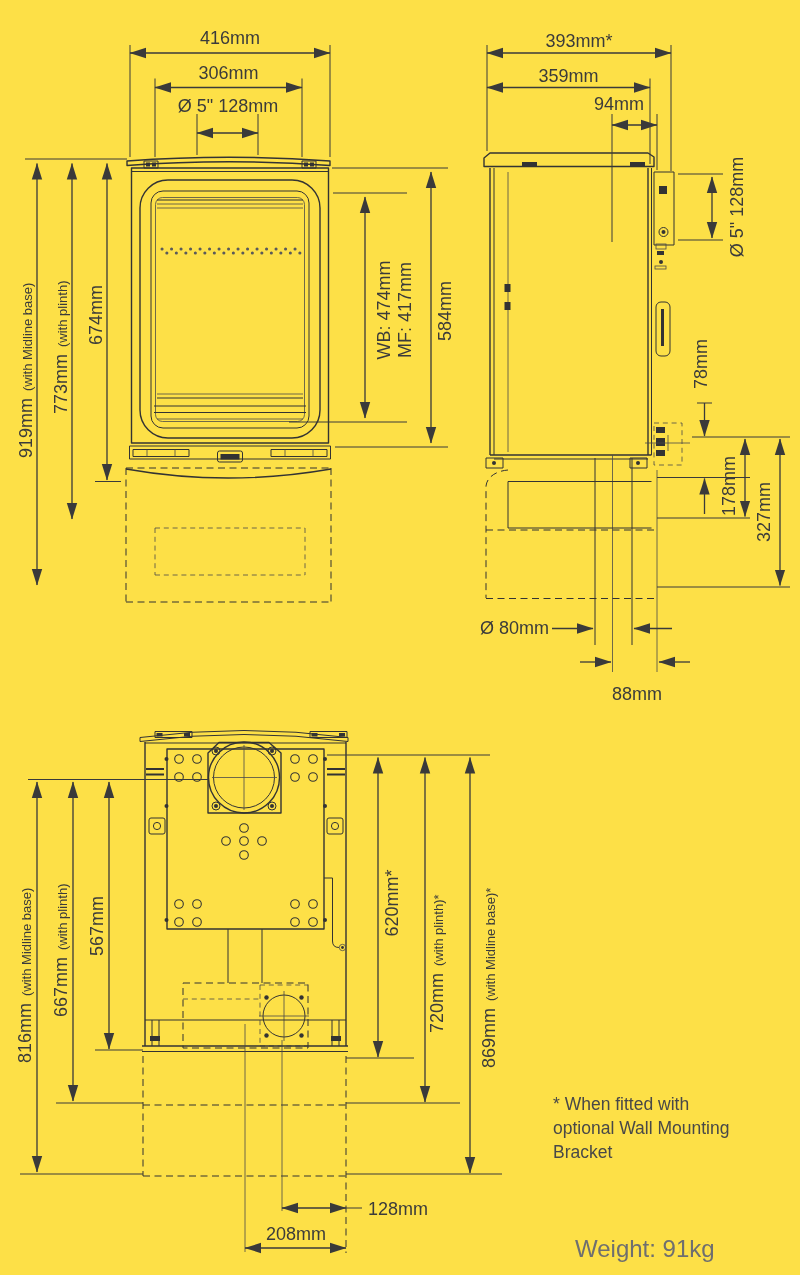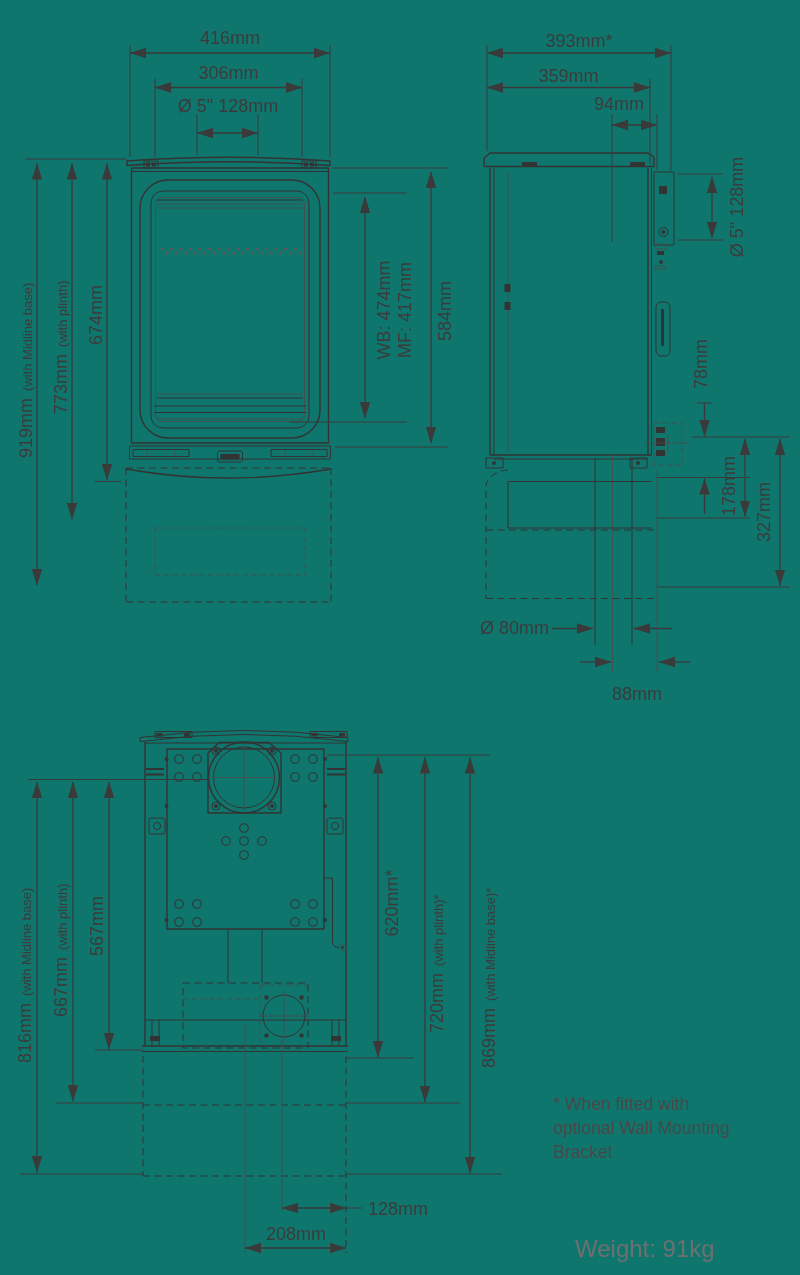--- a/index.html
+++ b/index.html
@@ -1,16 +1,16 @@
 <!DOCTYPE html>
 <html><head>
 <meta charset="utf-8">
 <style>
   html,body{margin:0;padding:0;background:#ffffff;}
-  #page{position:relative;width:800px;height:1275px;background:#0f766e;overflow:hidden;}
+  #page{position:relative;width:800px;height:1275px;background:#fde047;overflow:hidden;}
   svg{display:block;}
   .ln{fill:none;stroke:#333333;stroke-width:1.4;stroke-linejoin:round;stroke-linecap:butt;}
   .ln-th{fill:none;stroke:#333333;stroke-width:1;stroke-linejoin:round;}
   .ln-xt{fill:none;stroke:#4a4a4a;stroke-width:0.8;}
   .dash{stroke-dasharray:7 4.5;}
   .dash-s{stroke-dasharray:5 3.8;}
   .hk{fill:none;stroke:#333333;stroke-width:2;}
   .dk{fill:#333333;stroke:none;}
   .dim-ln{fill:none;stroke:#3a3a3a;stroke-width:1.3;}
   .ext{fill:none;stroke:#3a3a3a;stroke-width:1;}

